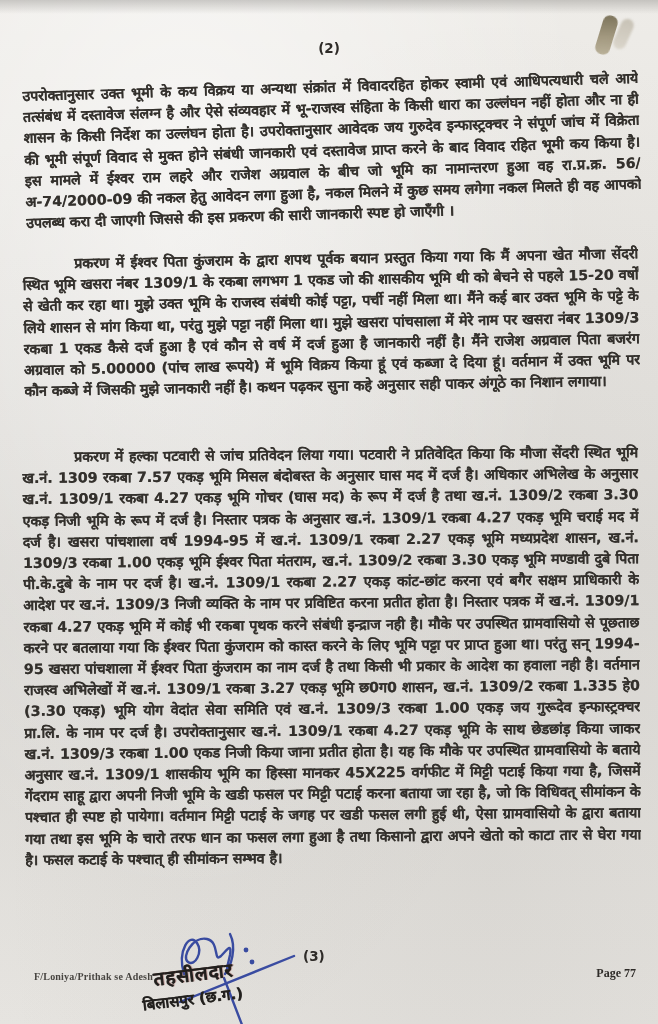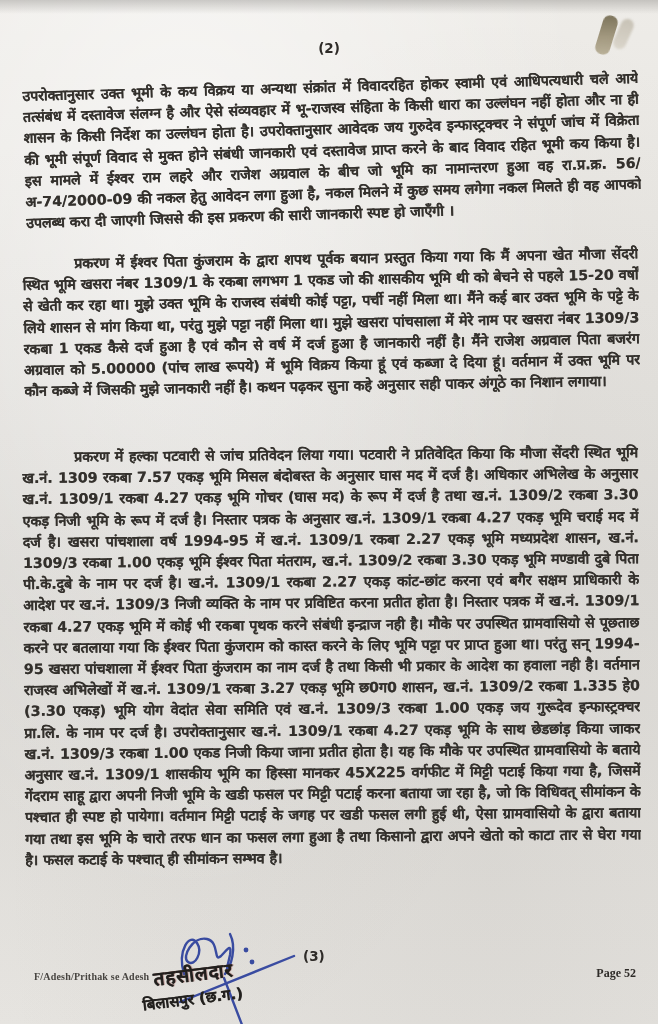--- a/index.html
+++ b/index.html
@@ -97,17 +97,17 @@
     </g>
   </svg>
 
   <div class="pagenum-bottom">(3)</div>
 
   <div class="stamp">
     <div class="stamp-line1">तहसीलदार</div>
     <div class="stamp-line2">बिलासपुर (छ.ग.)</div>
   </div>
 
-  <div class="footer-left">F/Adesh/Prithak se Adesh</div>
+  <div class="footer-left">F/Loniya/Prithak se Adesh</div>
 
-  <div class="footer-right">Page 52</div>
+  <div class="footer-right">Page 77</div>
 
 </div>
 
 </body></html>

